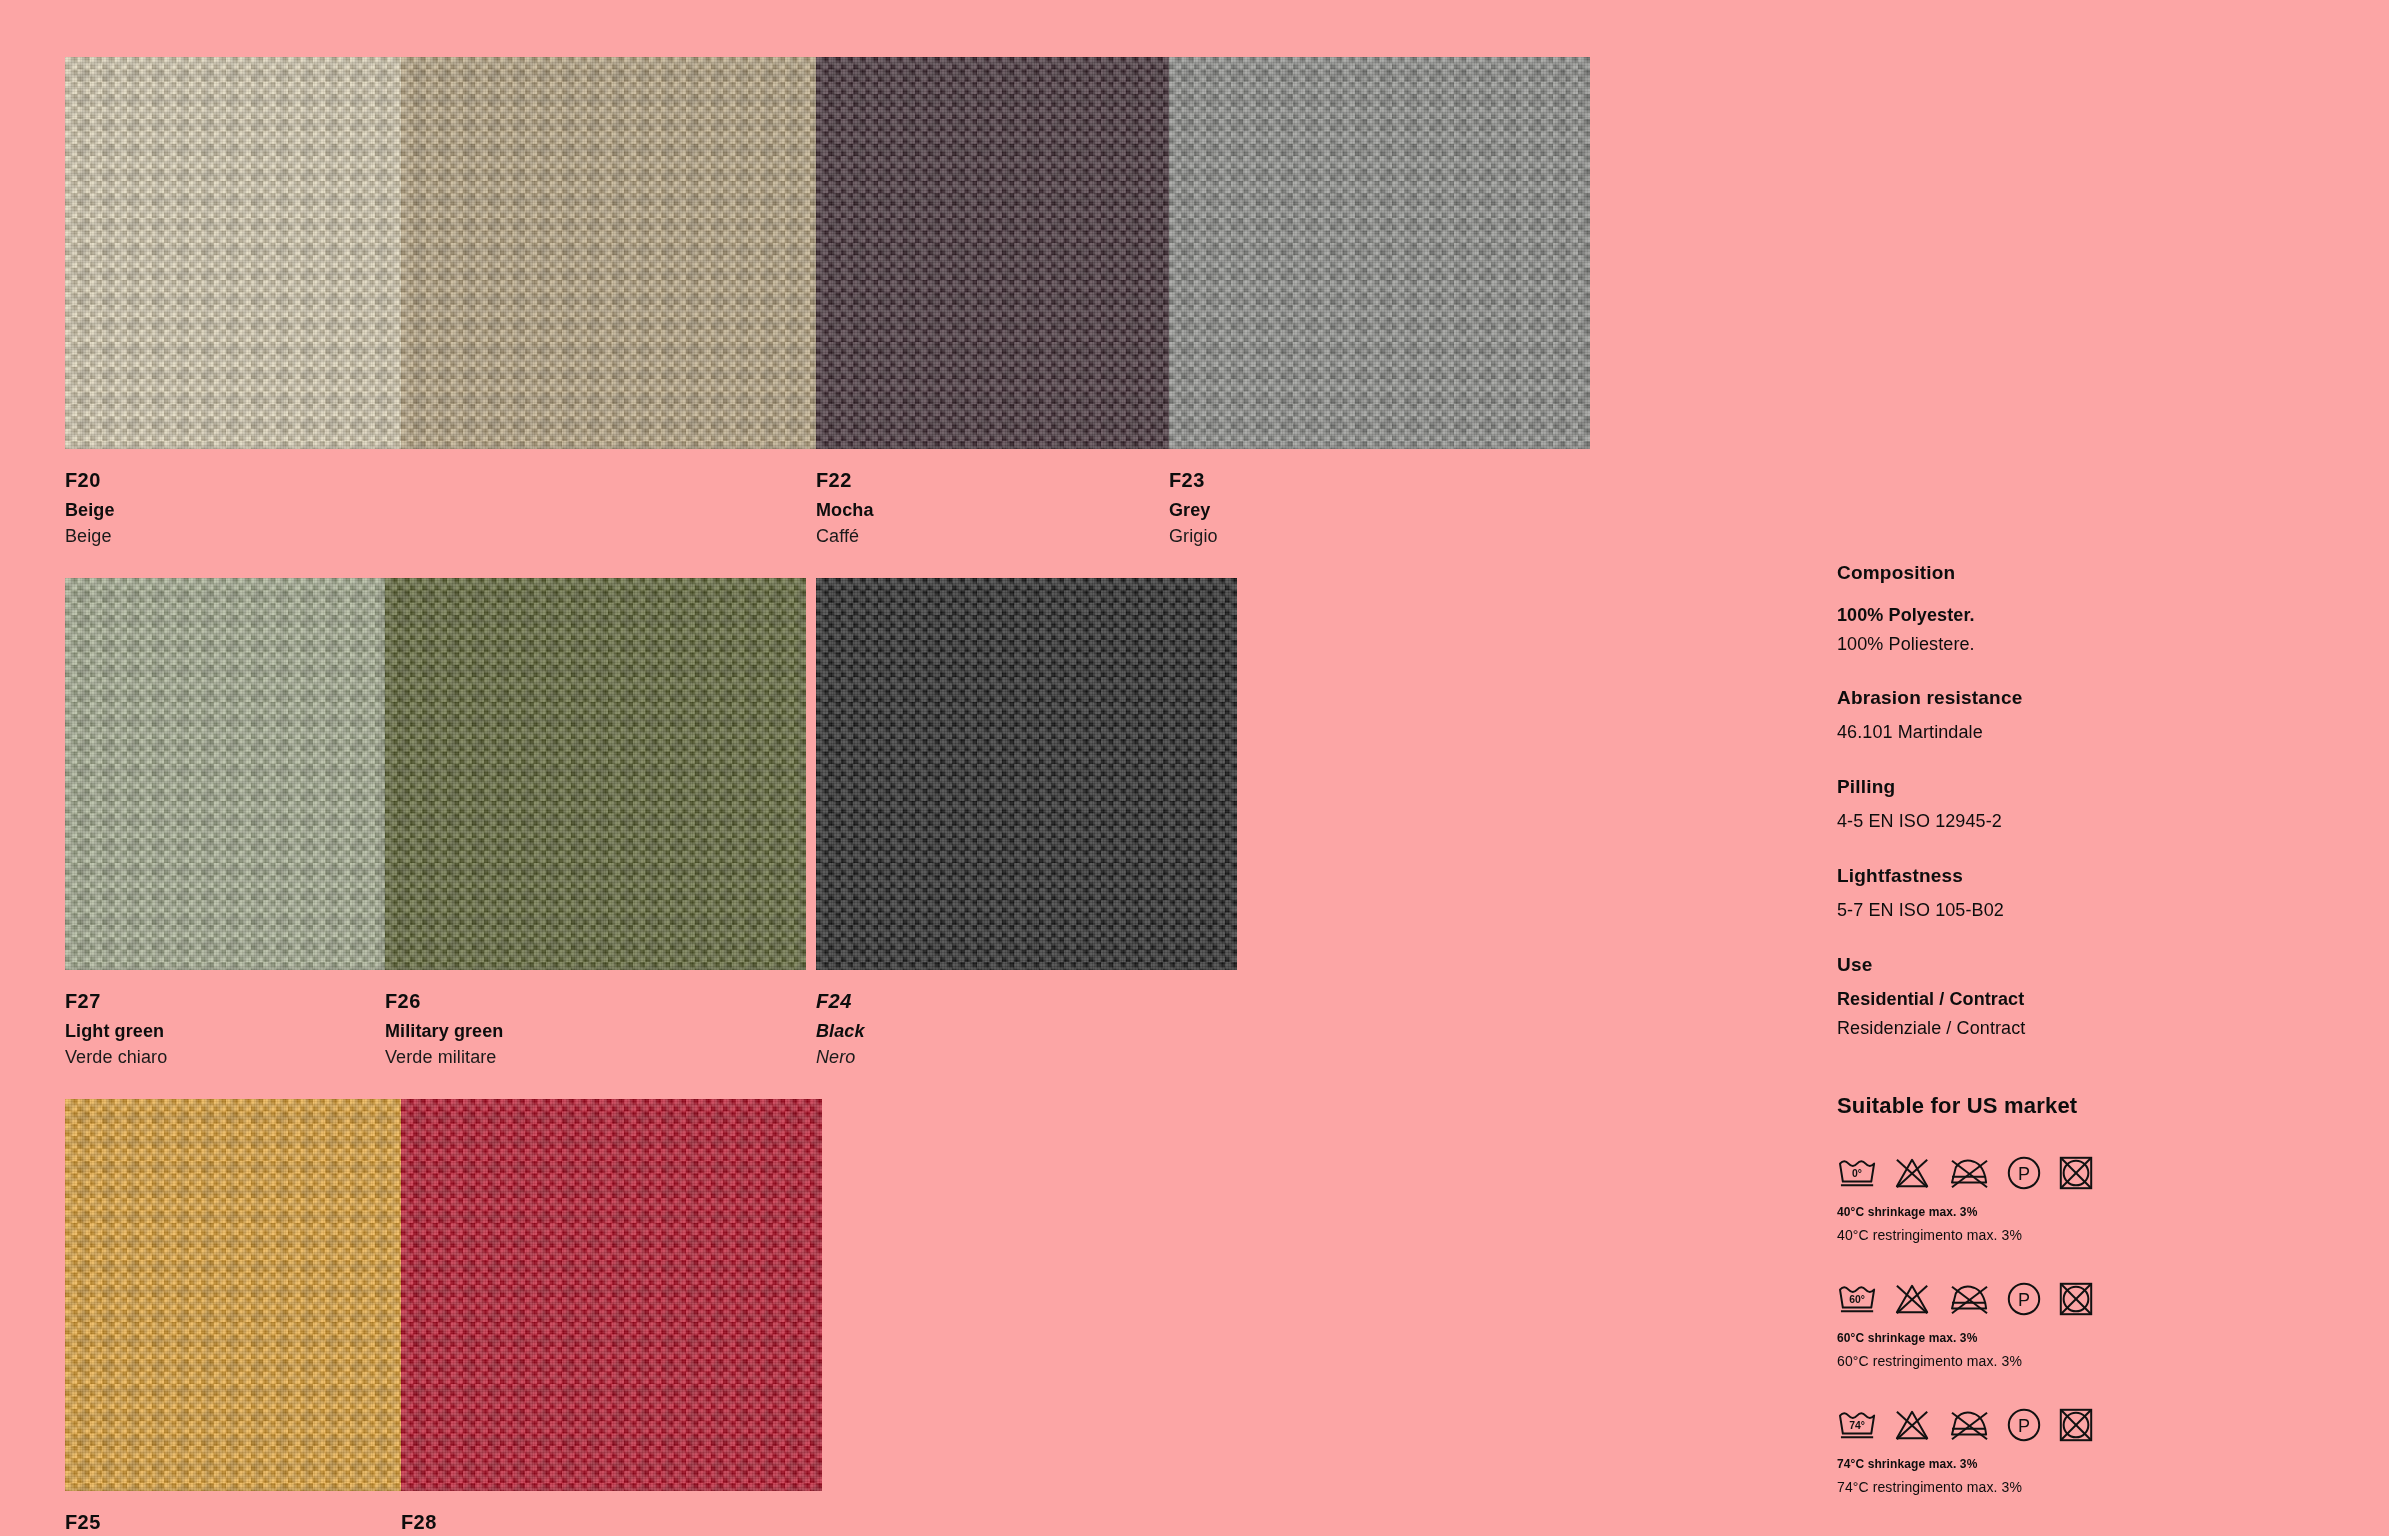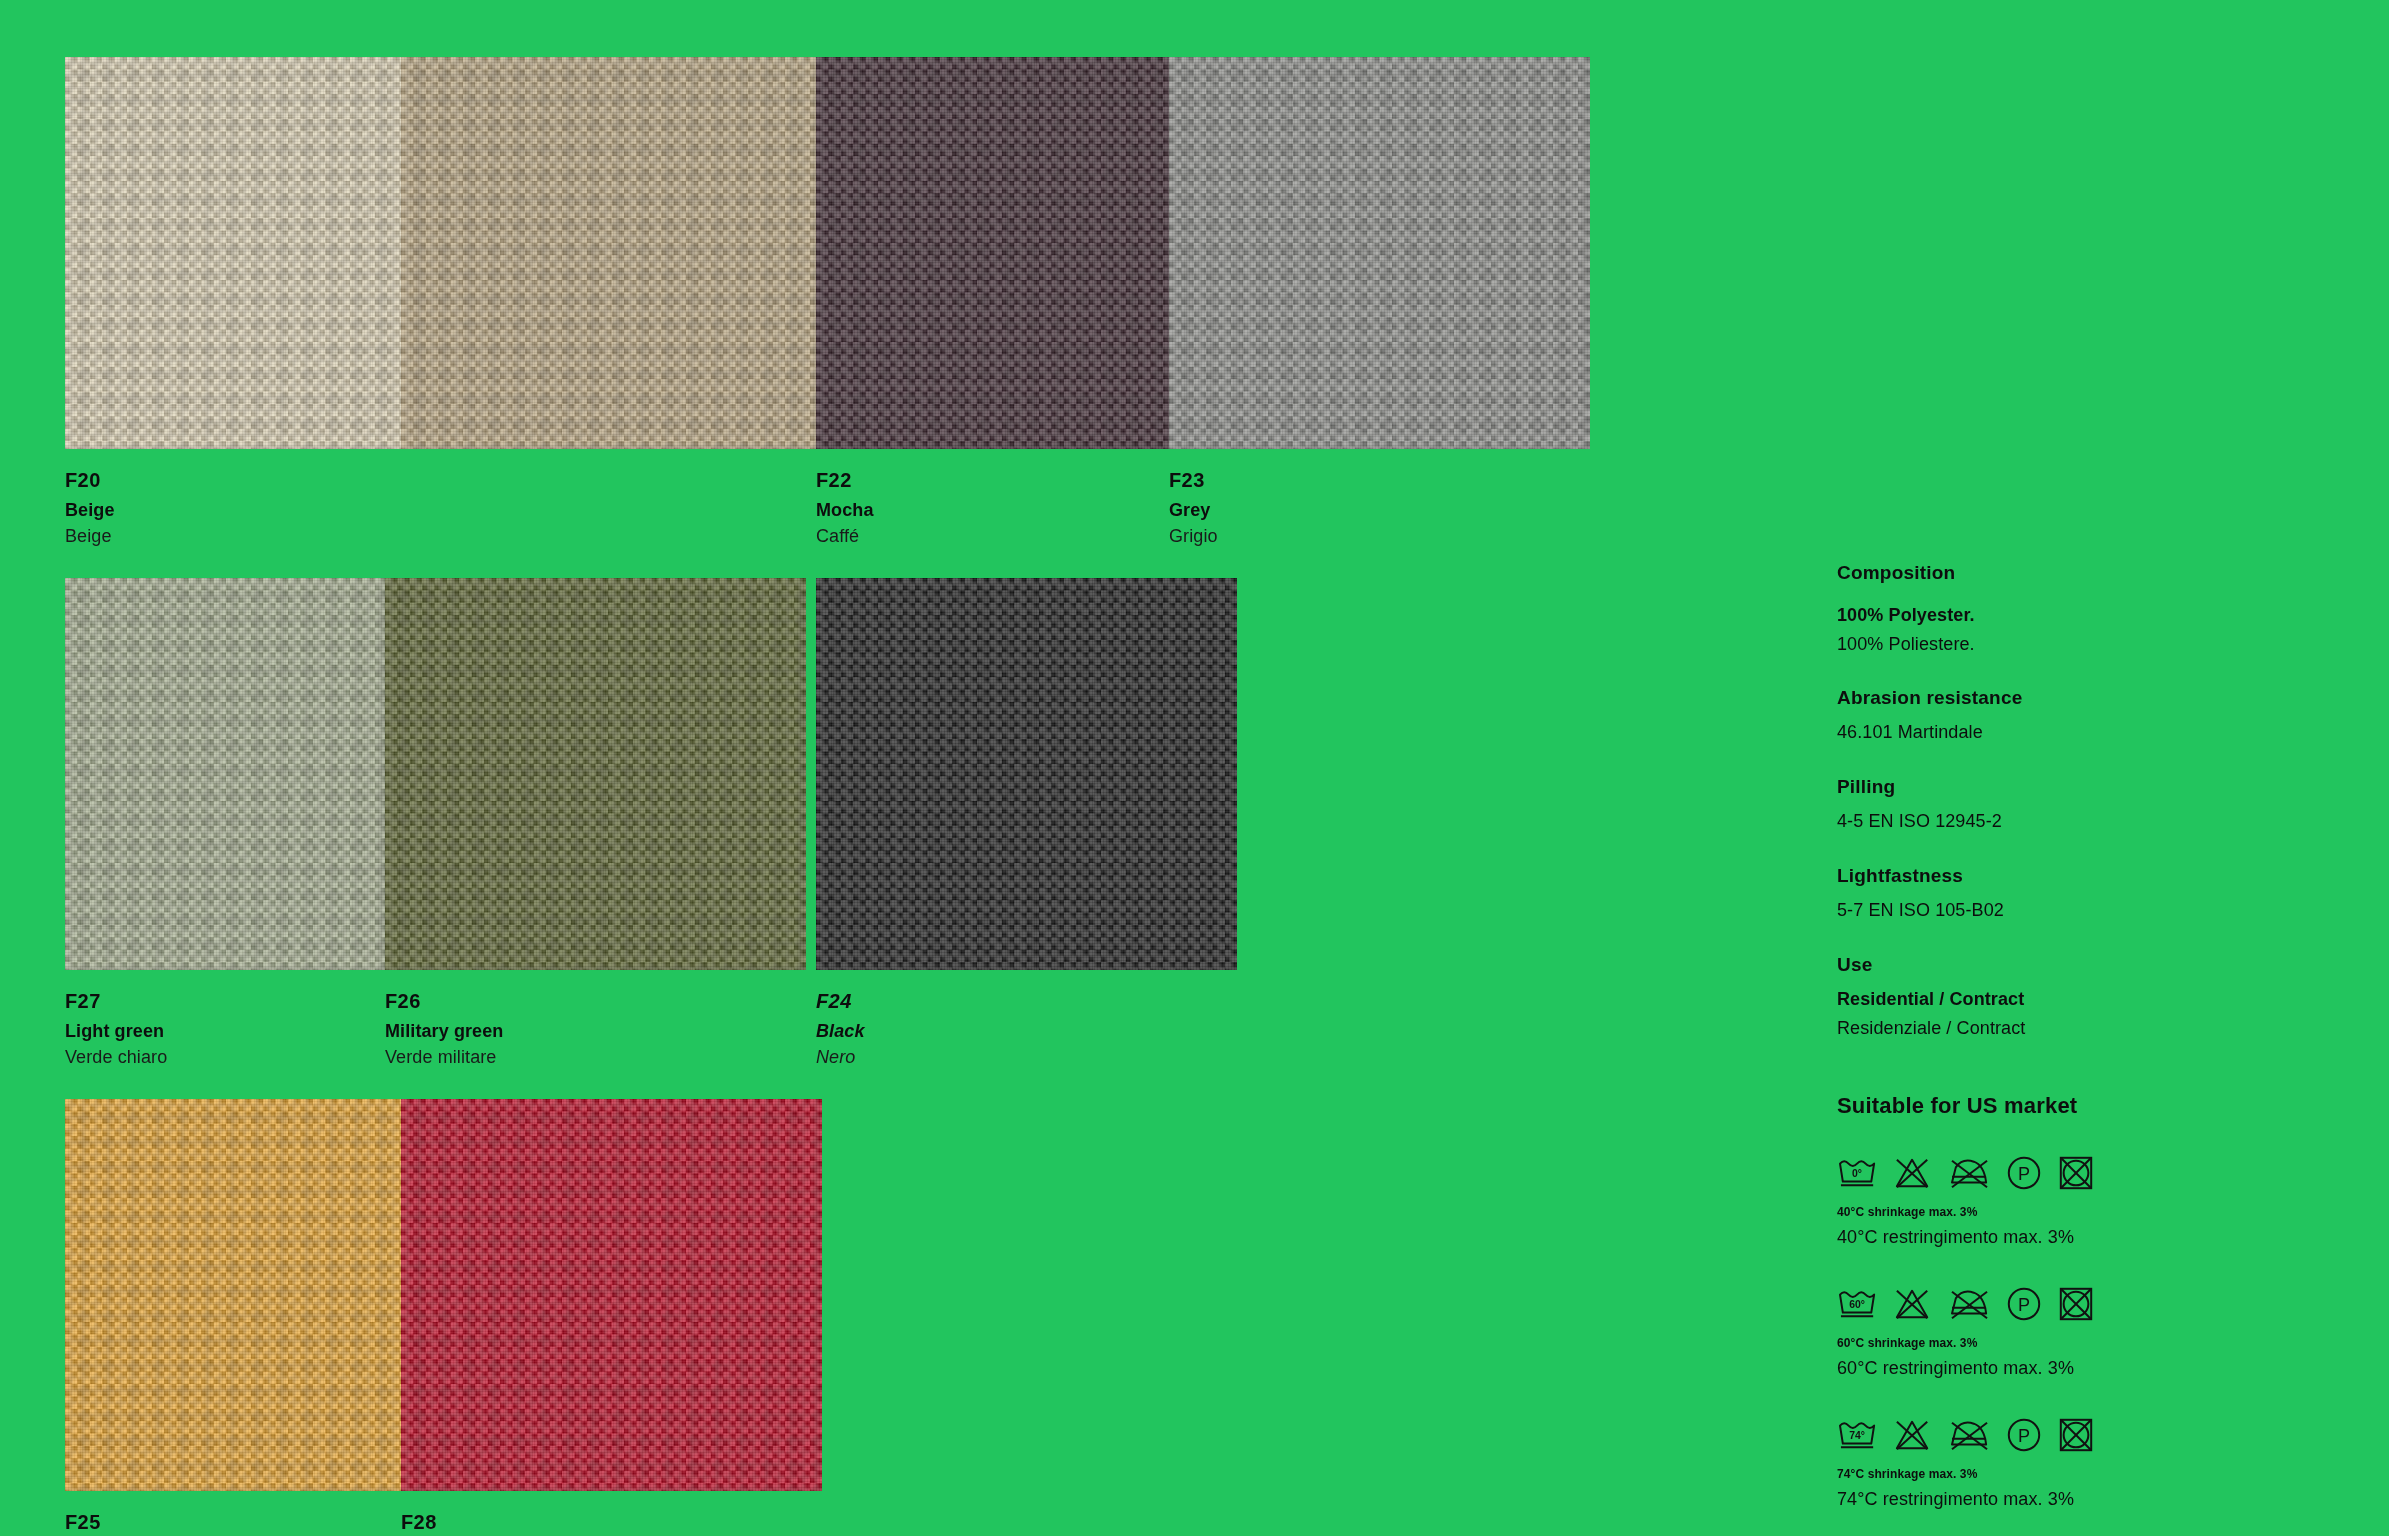--- a/index.html
+++ b/index.html
@@ -10,21 +10,21 @@
     height: 1536px;
     background: #ffffff;
     font-family: "Liberation Sans", sans-serif;
     -webkit-font-smoothing: antialiased;
   }
 
   .page {
     position: relative;
     width: 2390px;
     height: 1536px;
-    background: #22c55e;
+    background: #fca5a5;
     overflow: hidden;
   }
 
   
   .swatch-grid {
     position: absolute;
     left: 65px;
     top: 57px;
     width: 2260px;
     height: 1453px;
@@ -159,21 +159,21 @@
   .care-icons svg { display: block; }
 
   .care-text-b {
     font-size: 12px;
     font-weight: 700;
     letter-spacing: 0.1px;
     margin-bottom: 7.6px;
   }
 
   .care-text {
-    font-size: 18px;
+    font-size: 14px;
     font-weight: 400;
     letter-spacing: 0.1px;
   }
 </style>
 </head>
 <body>
 
 <div class="page">
 
   <div class="swatch-grid">

